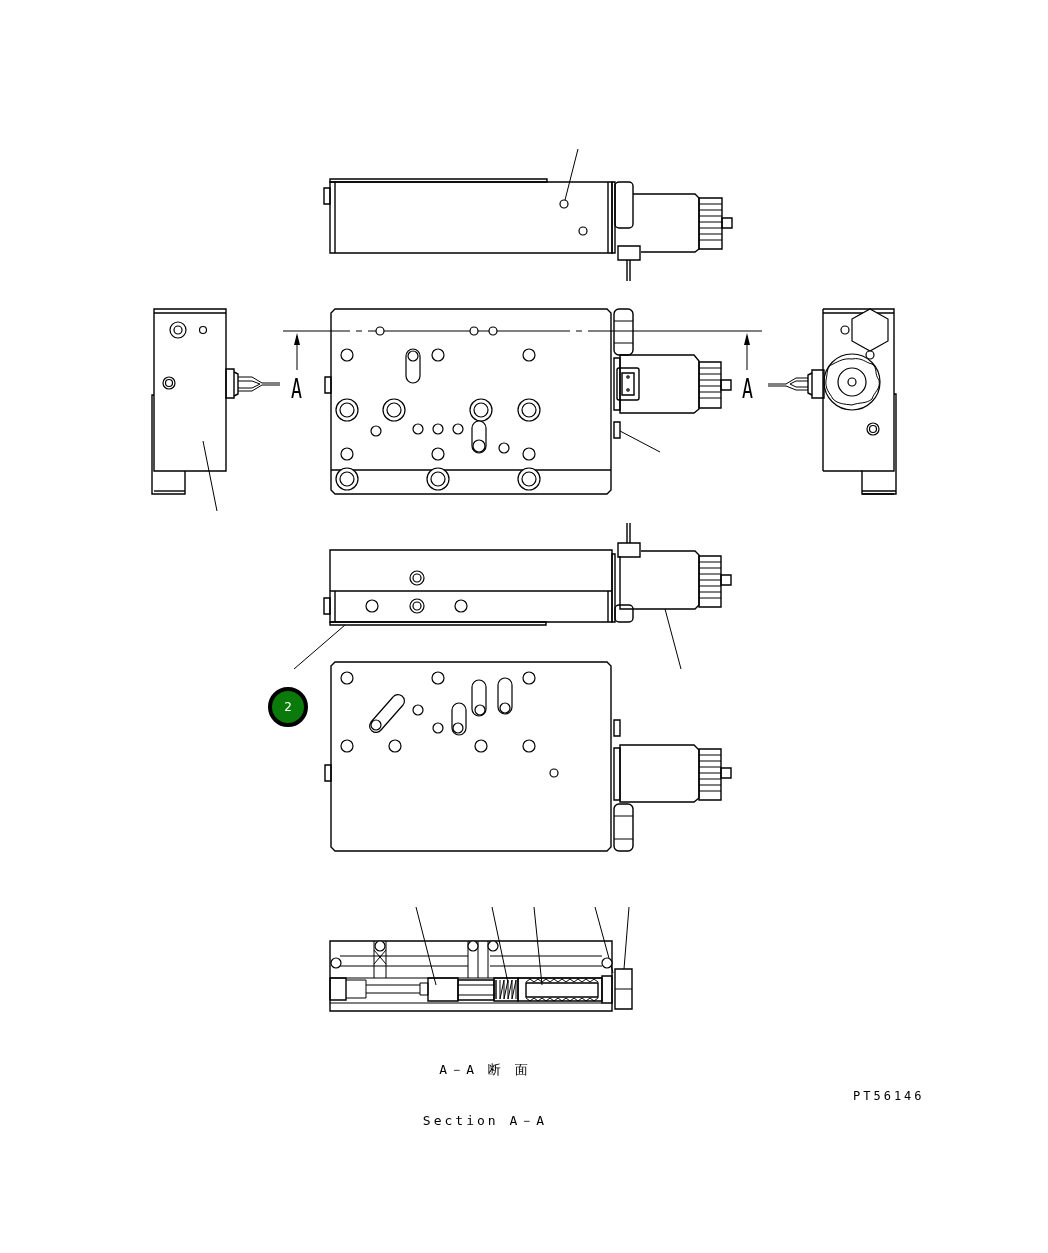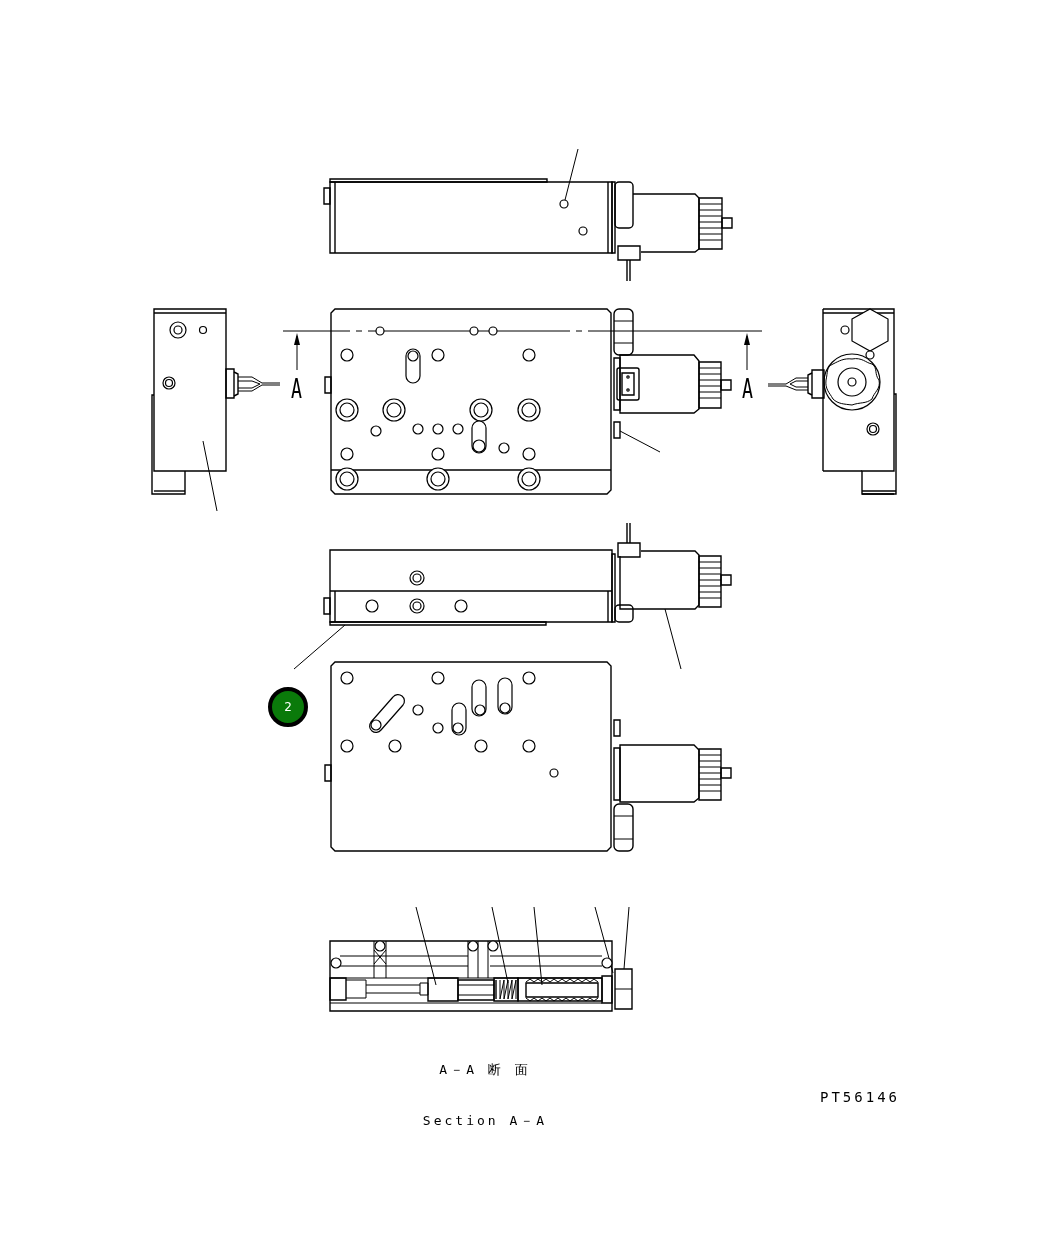--- a/index.html
+++ b/index.html
@@ -6,21 +6,21 @@
   body { width: 1048px; height: 1253px; position: relative; overflow: hidden; font-family: "DejaVu Sans Mono", monospace; }
   svg.drawing { position: absolute; left: 0; top: 0; }
   svg.drawing * { vector-effect: non-scaling-stroke; }
   .ln { fill: none; stroke: #000; stroke-width: 1.4; }
   .thin { fill: none; stroke: #000; stroke-width: 1; }
   .lead { fill: none; stroke: #000; stroke-width: 1; }
   .hole { fill: #fff; stroke: #000; stroke-width: 1.2; }
   .label-txt { position: absolute; color: #000; font-family: "DejaVu Sans Mono", monospace; white-space: pre; }
   .section-a { font-size: 26px; transform: scaleX(0.7); transform-origin: left top; font-weight: 100; }
   .caption { font-size: 13px; letter-spacing: 3px; line-height: 17px; text-align: center; }
-  .drawing-no { font-size: 14px; letter-spacing: 3px; }
+  .drawing-no { font-size: 12px; letter-spacing: 3px; margin-left: 33px; }
   .callout {
     position: absolute; border-radius: 50%; display: flex; align-items: center; justify-content: center;
     font-family: "DejaVu Sans", sans-serif; font-size: 12px; color: #fff;
     box-sizing: border-box;
   }
 </style>
 </head>
 <body>
 
 <svg class="drawing" width="1048" height="1253" viewBox="0 0 1048 1253" xmlns="http://www.w3.org/2000/svg">

